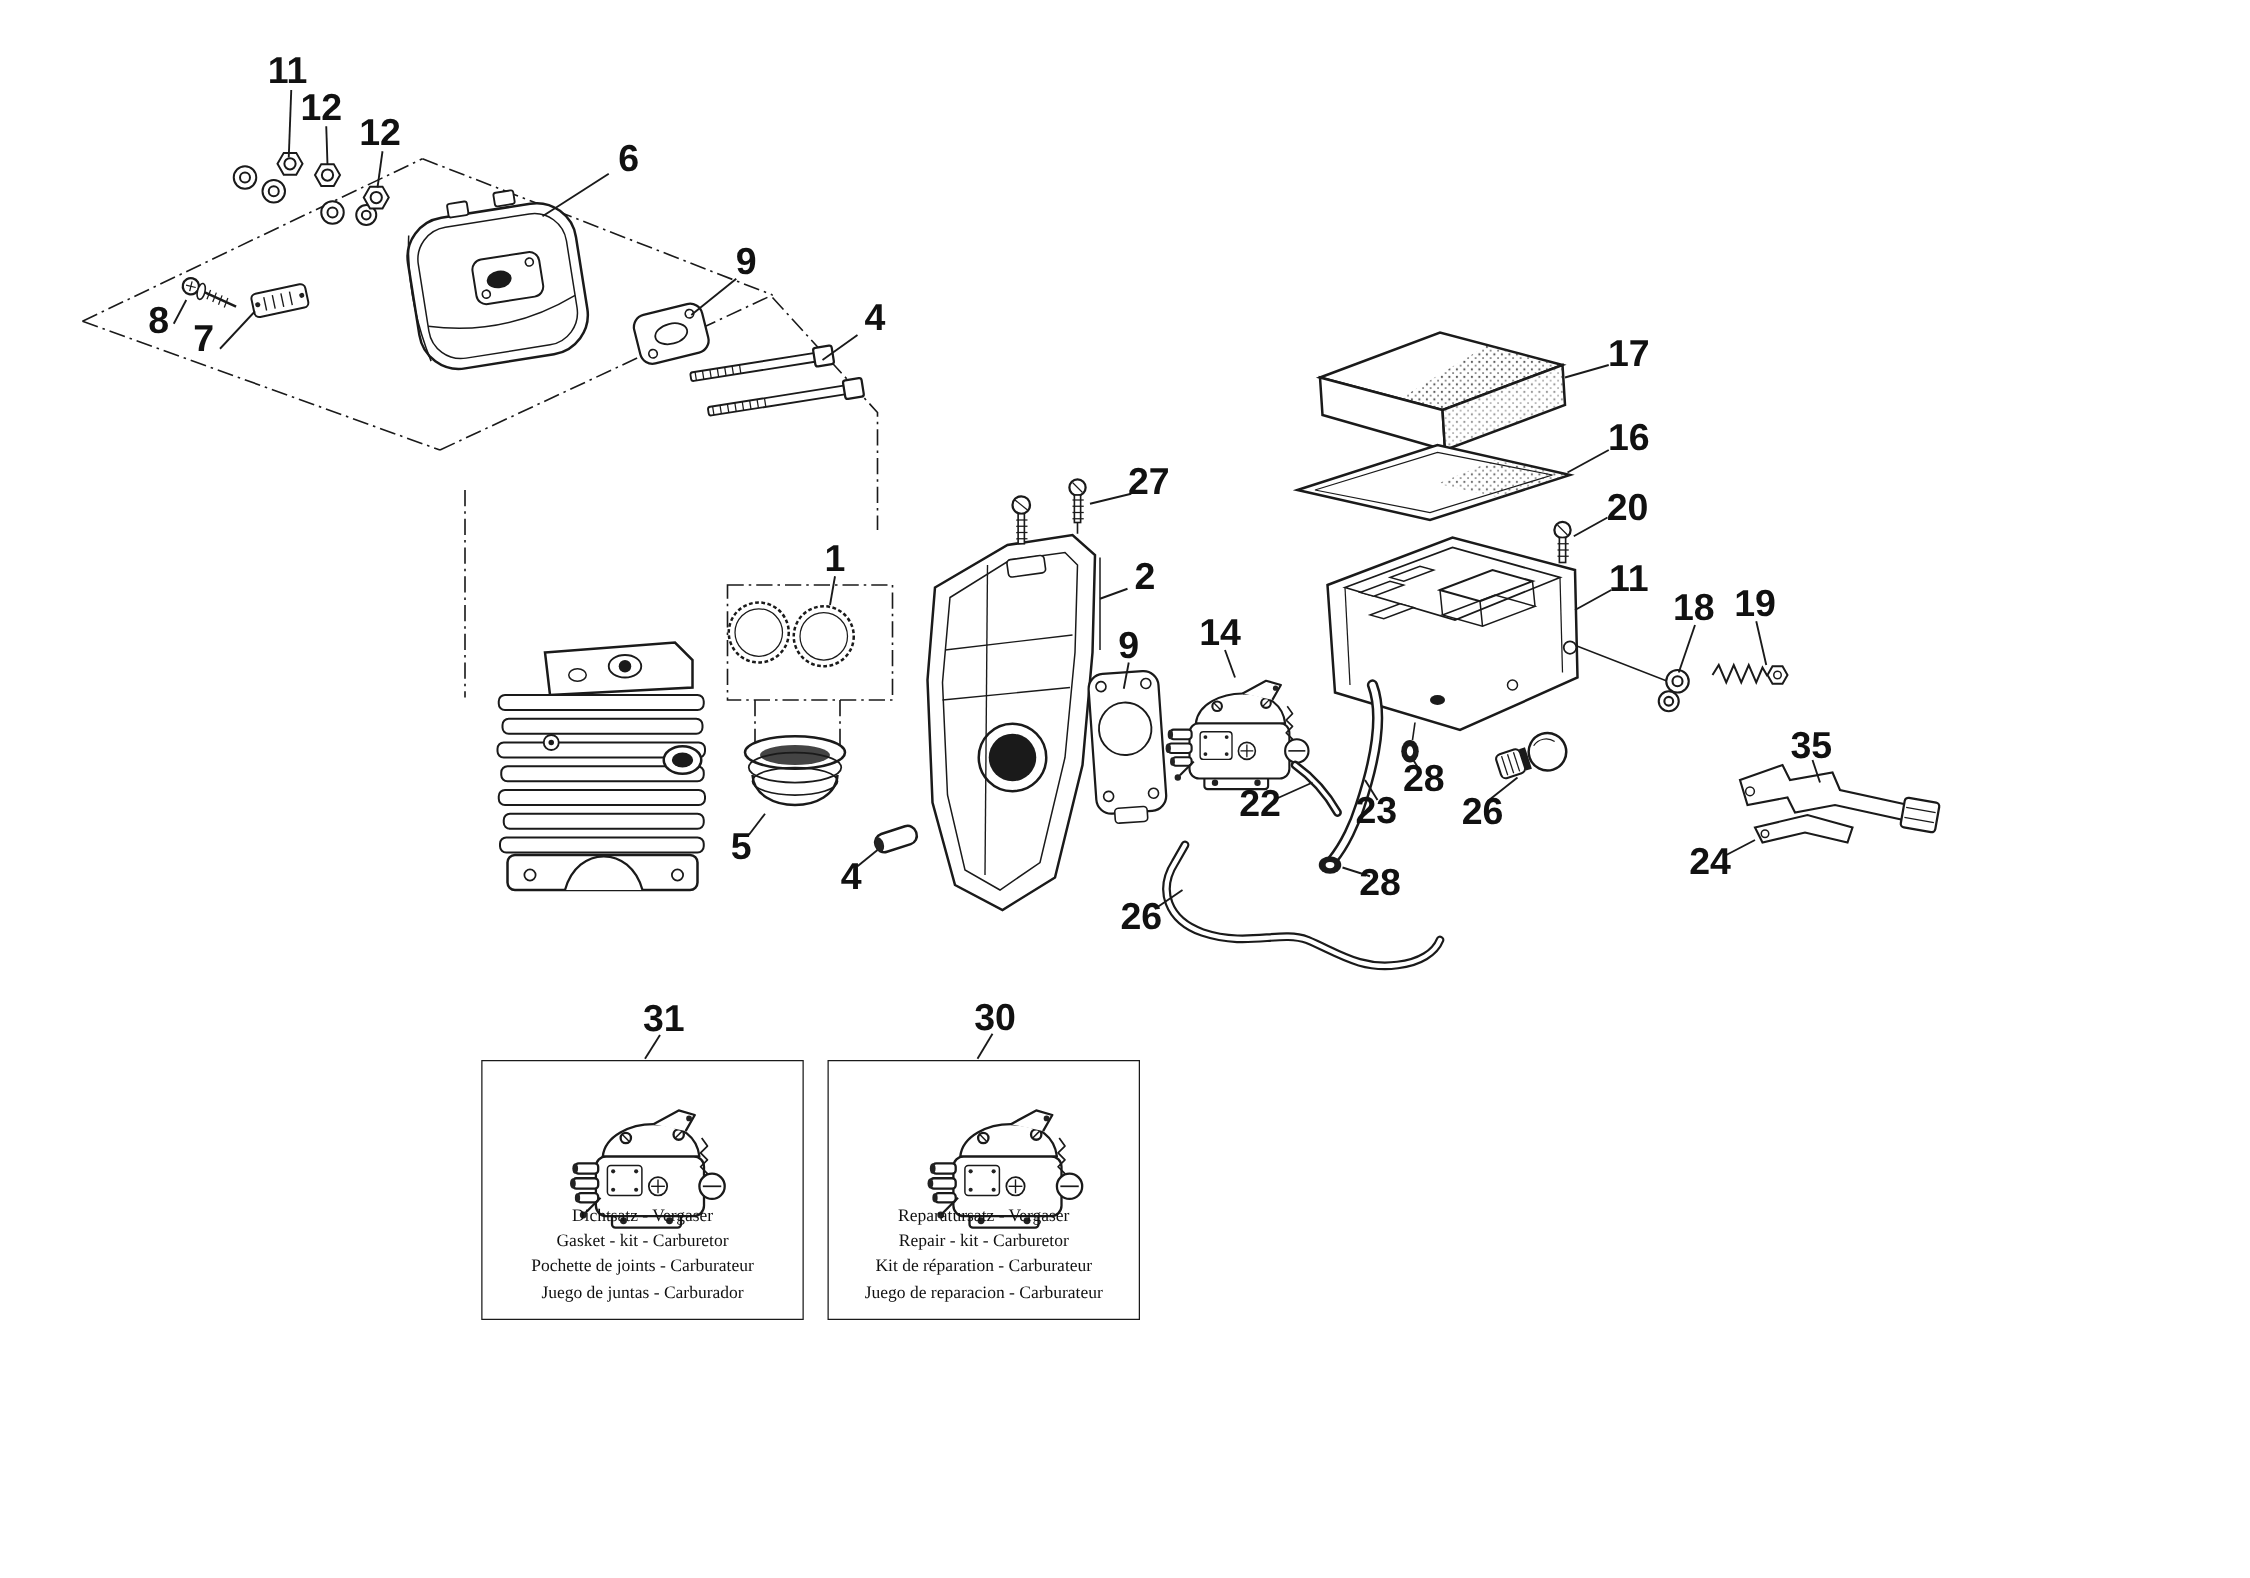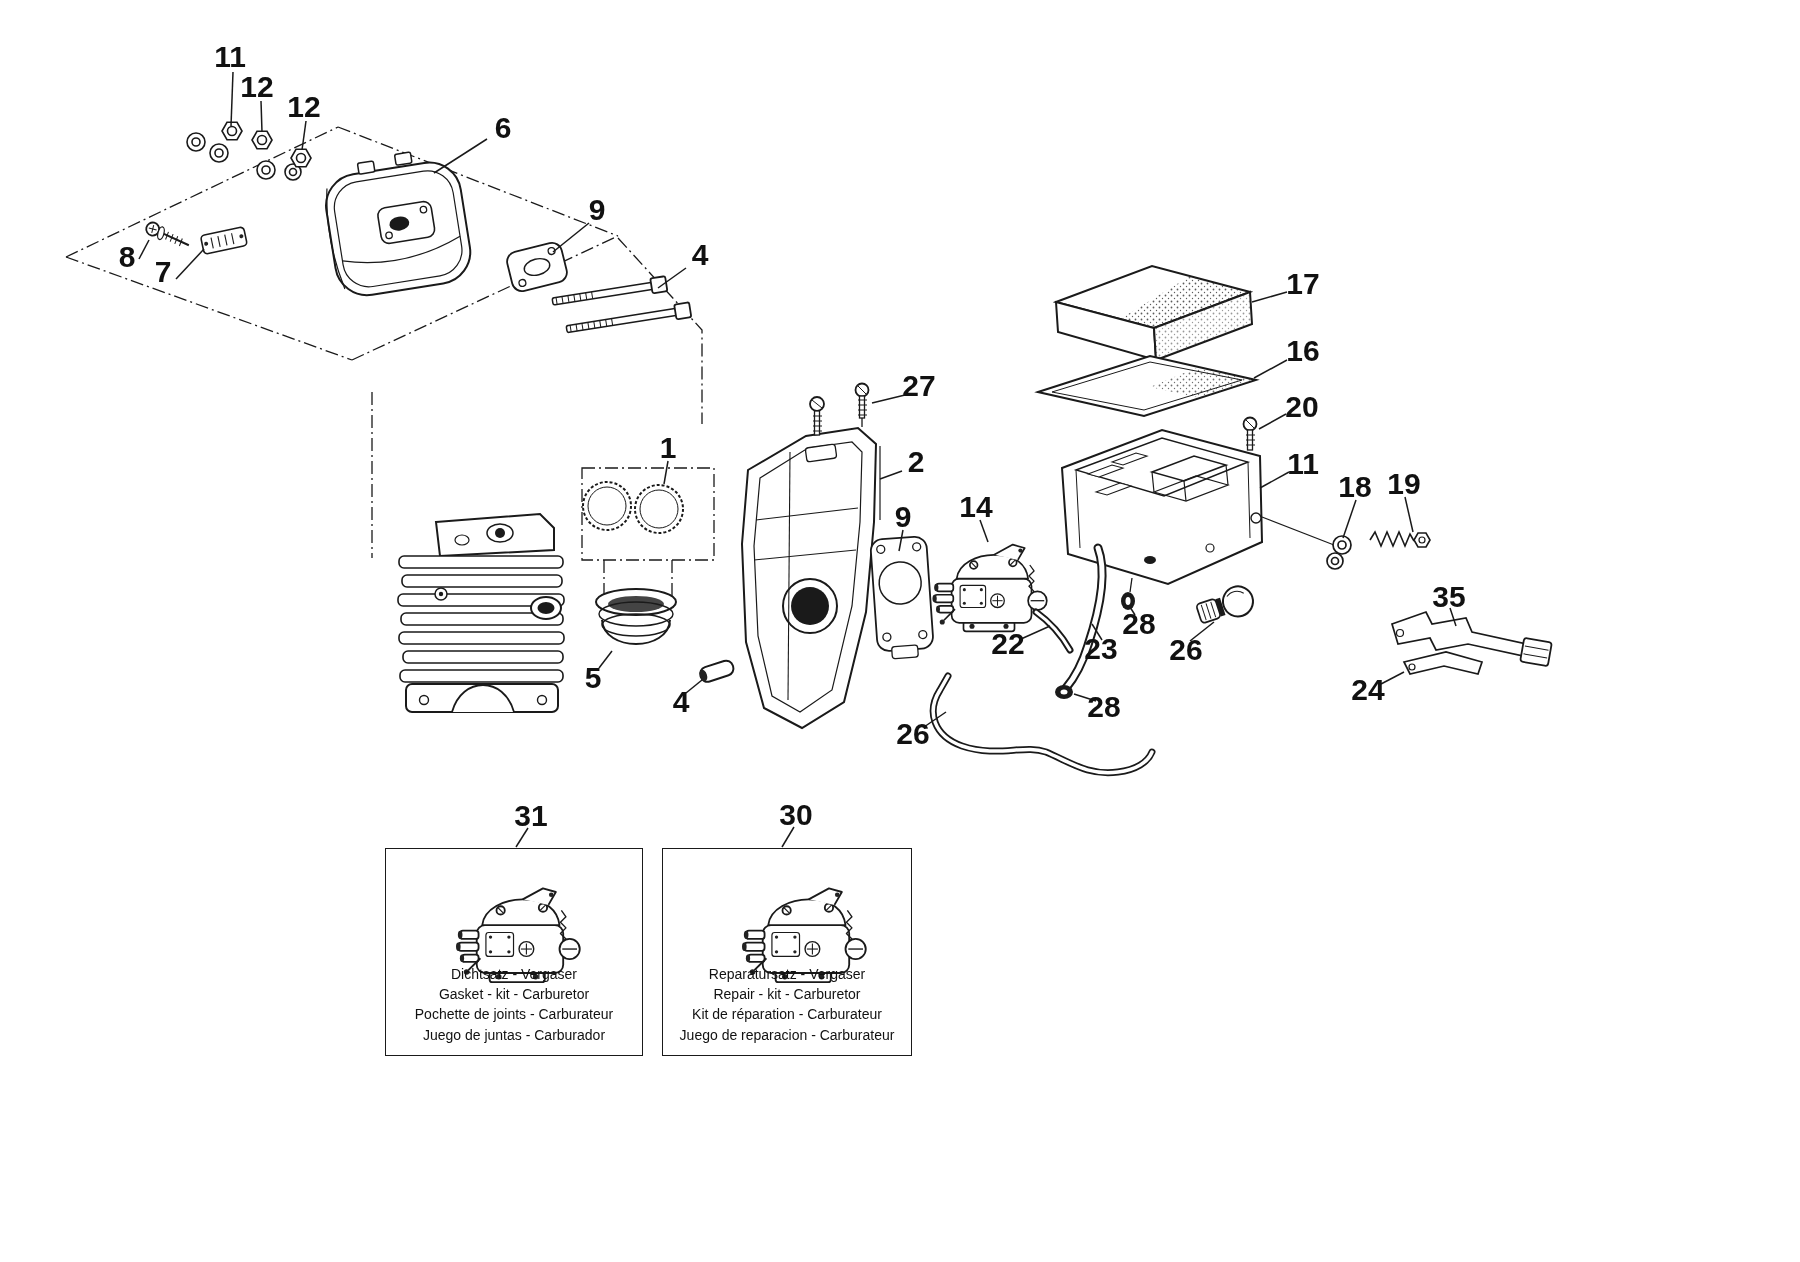--- a/index.html
+++ b/index.html
@@ -8,21 +8,21 @@
     position:relative; width:1800px; height:1086px; background:#ffffff;
     font-family:"Liberation Sans", sans-serif; overflow:hidden;
   }
   #drawing { position:absolute; left:0; top:0; }
   .callout {
     position:absolute; transform:translate(-50%,-50%);
     font-size:30px; font-weight:bold; color:#111; line-height:1;
     white-space:nowrap; user-select:none;
   }
   .kit-box {
-    position:absolute; border:1.6px solid #1a1a1a; background:transparent;
+    position:absolute; border:1.6px solid #1a1a1a; background:transparent;font-family:Liberation Serif, serif;
   }
   .kit-text {
     position:absolute; left:4px; right:4px; bottom:10px;
     text-align:center; font-size:14px; color:#111; line-height:1.45;
   }
   .logo {
     position:absolute; left:1430px; top:1220px;
     font-weight:normal; font-size:31px; line-height:1; white-space:nowrap;
   }
   .logo .suffix { font-size:17px; color:#8a8a8a; }

